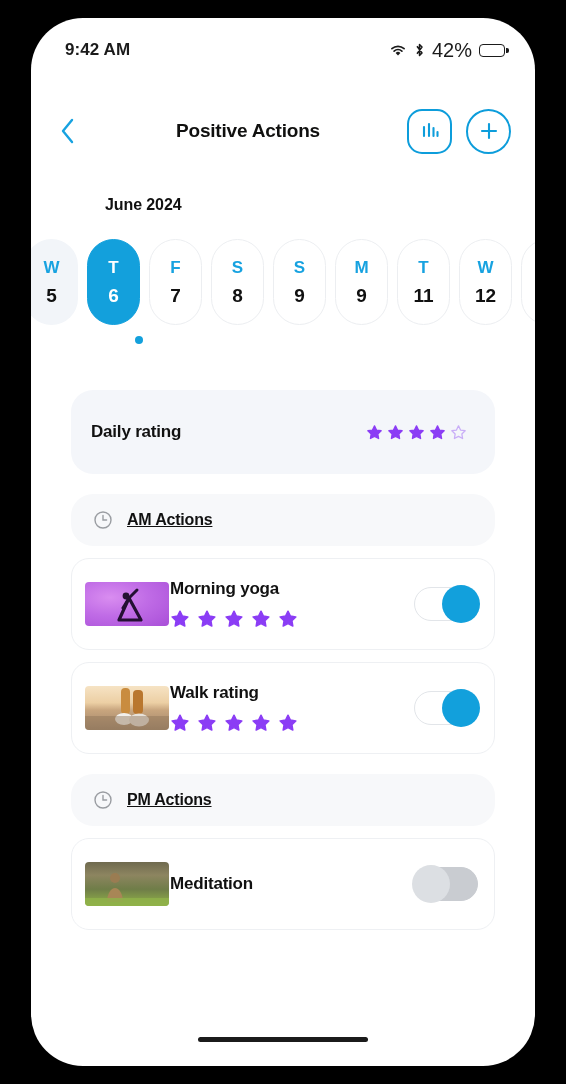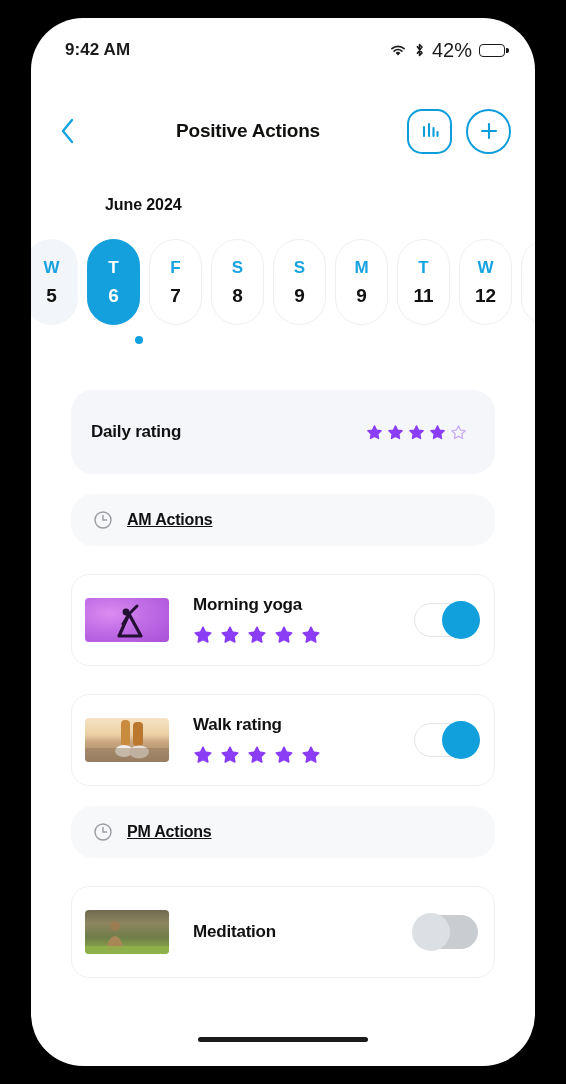--- a/index.html
+++ b/index.html
@@ -171,23 +171,23 @@
     letter-spacing: -.2px;
     text-decoration: underline;
   }
 
   .action-card {
     background: #fff;
     border: 1.5px solid #eef0f3;
     border-radius: 18px;
     min-height: 92px;
     display: flex; align-items: center;
-    gap: 24px;
+    gap: 1px;
     padding: 13px 16px 13px 13px;
-    margin-top: 28px;
+    margin-top: 12px;
   }
   .thumb {
     flex: none;
     width: 84px; height: 44px;
     border-radius: 4px;
     overflow: hidden;
     position: relative;
   }
   .card-mid { flex: 1; display: flex; flex-direction: column; gap: 10px; }
   .card-title {

